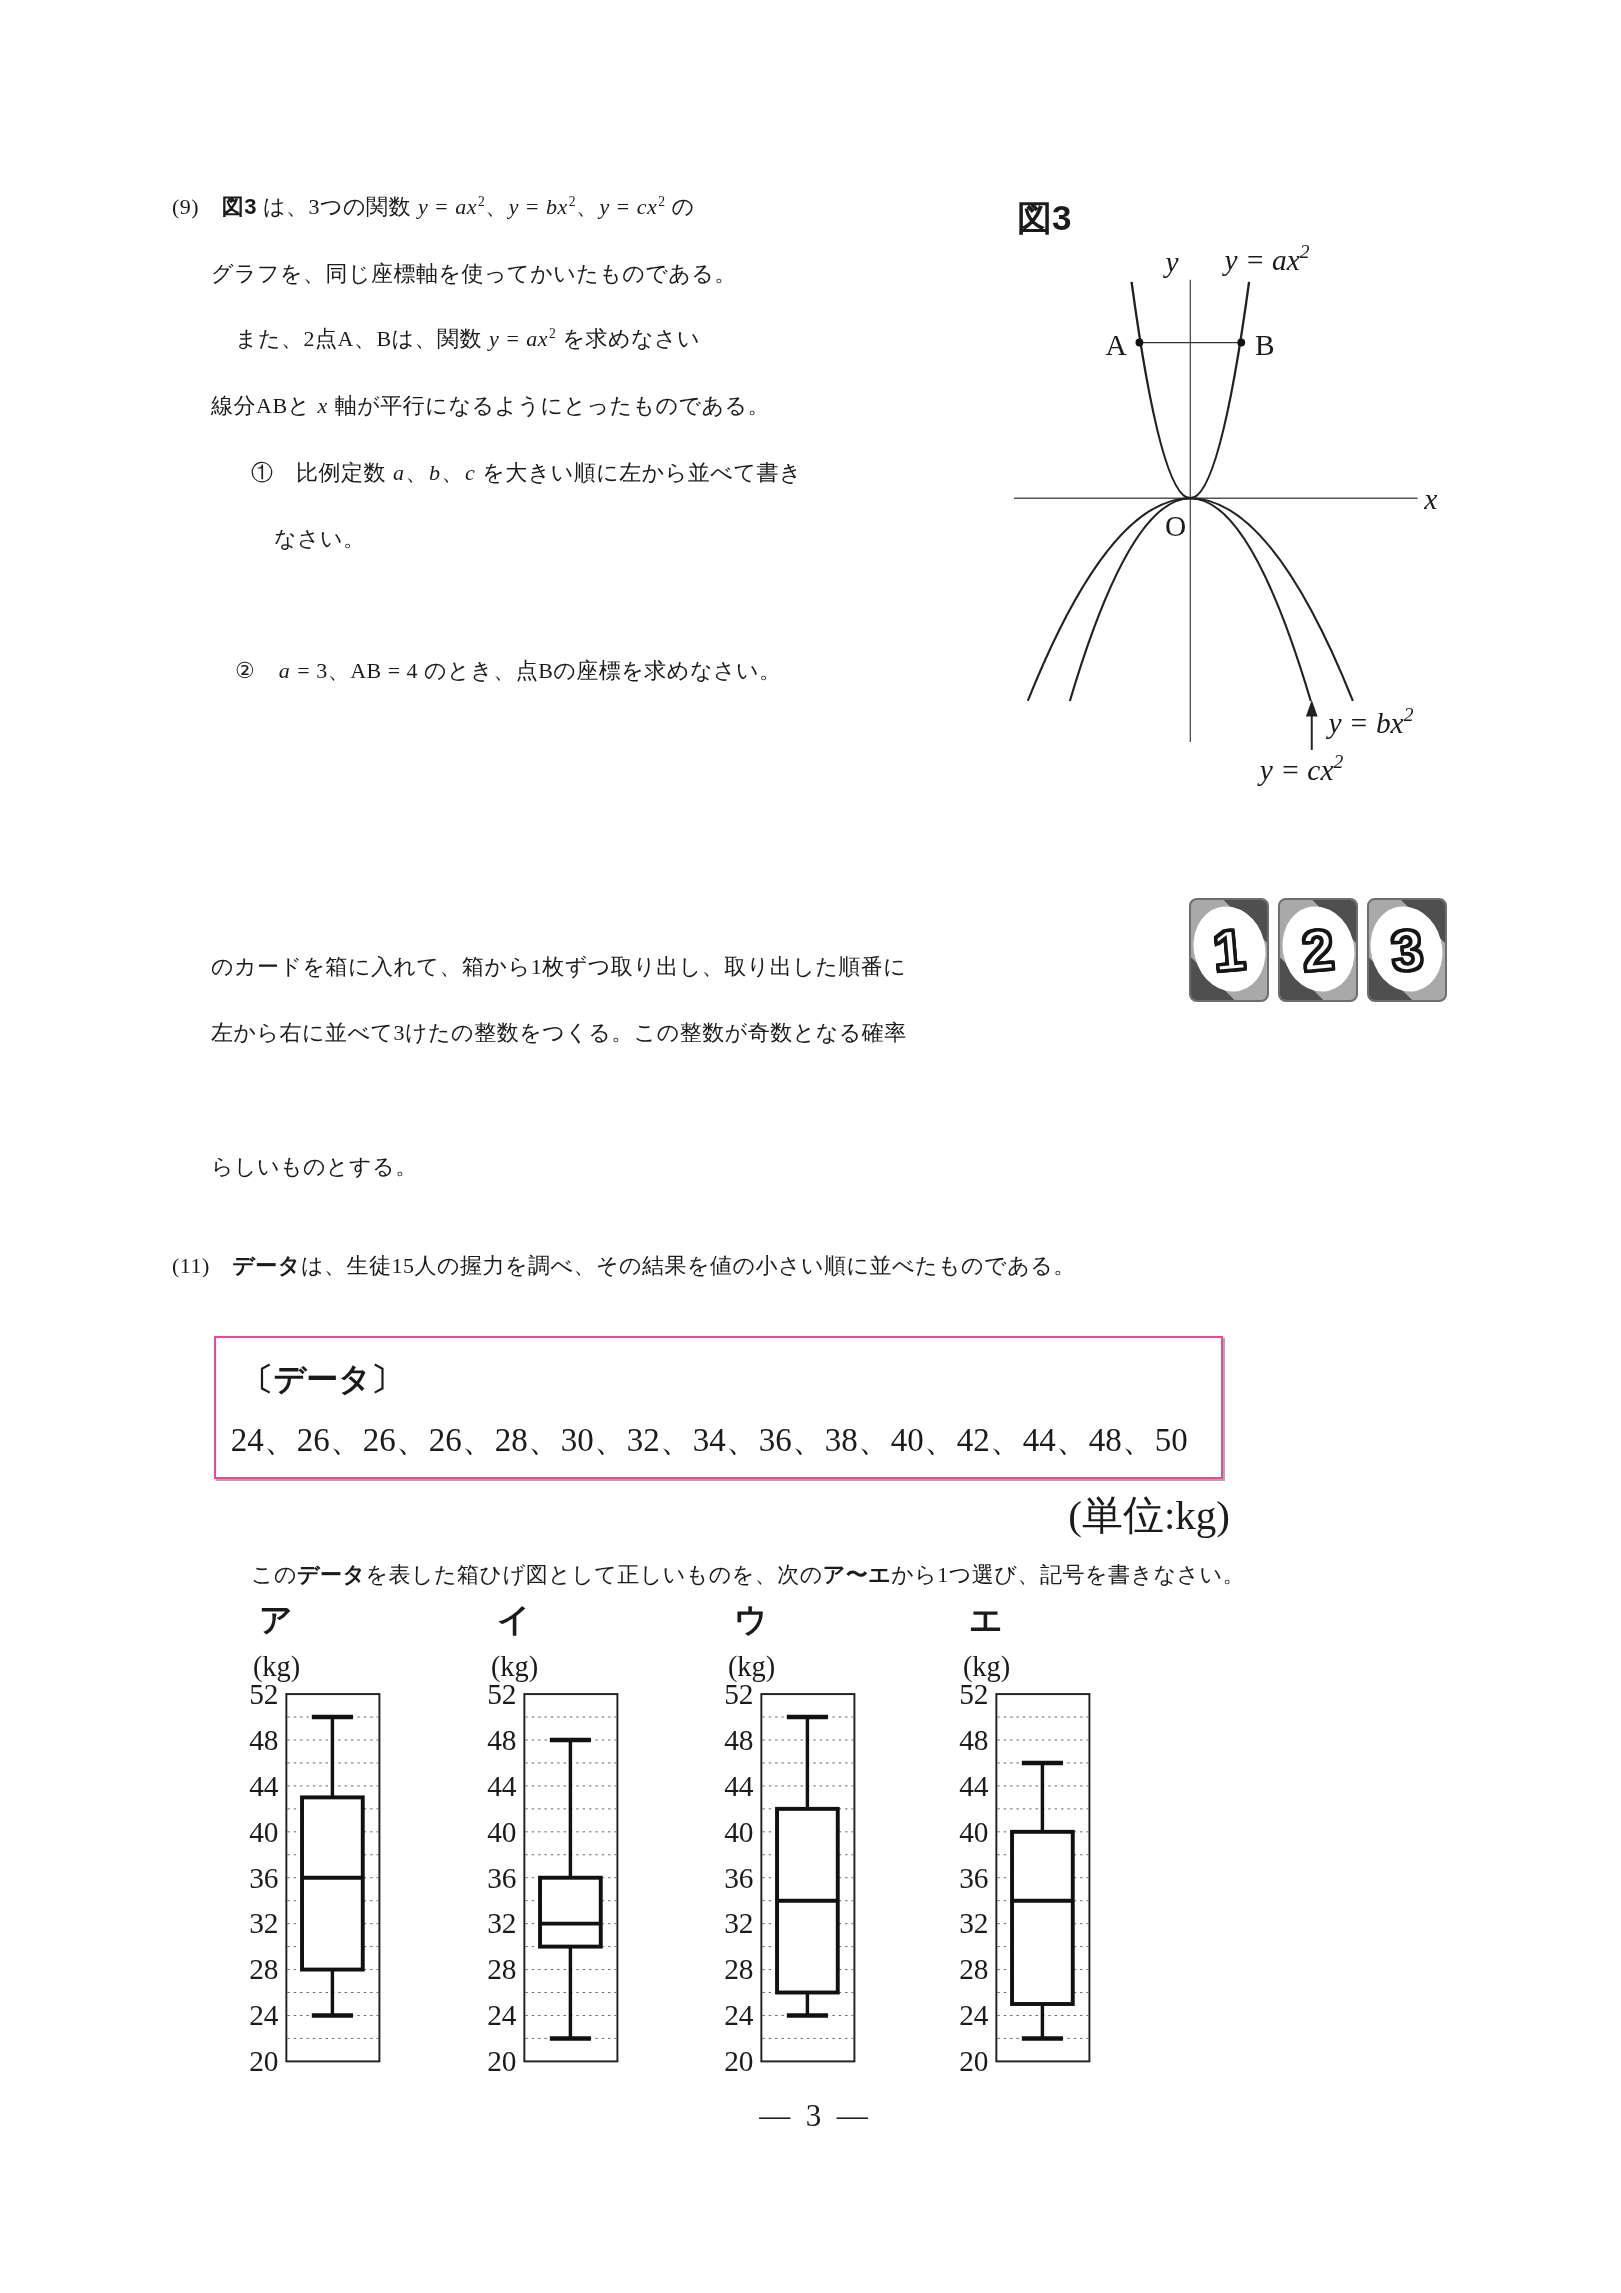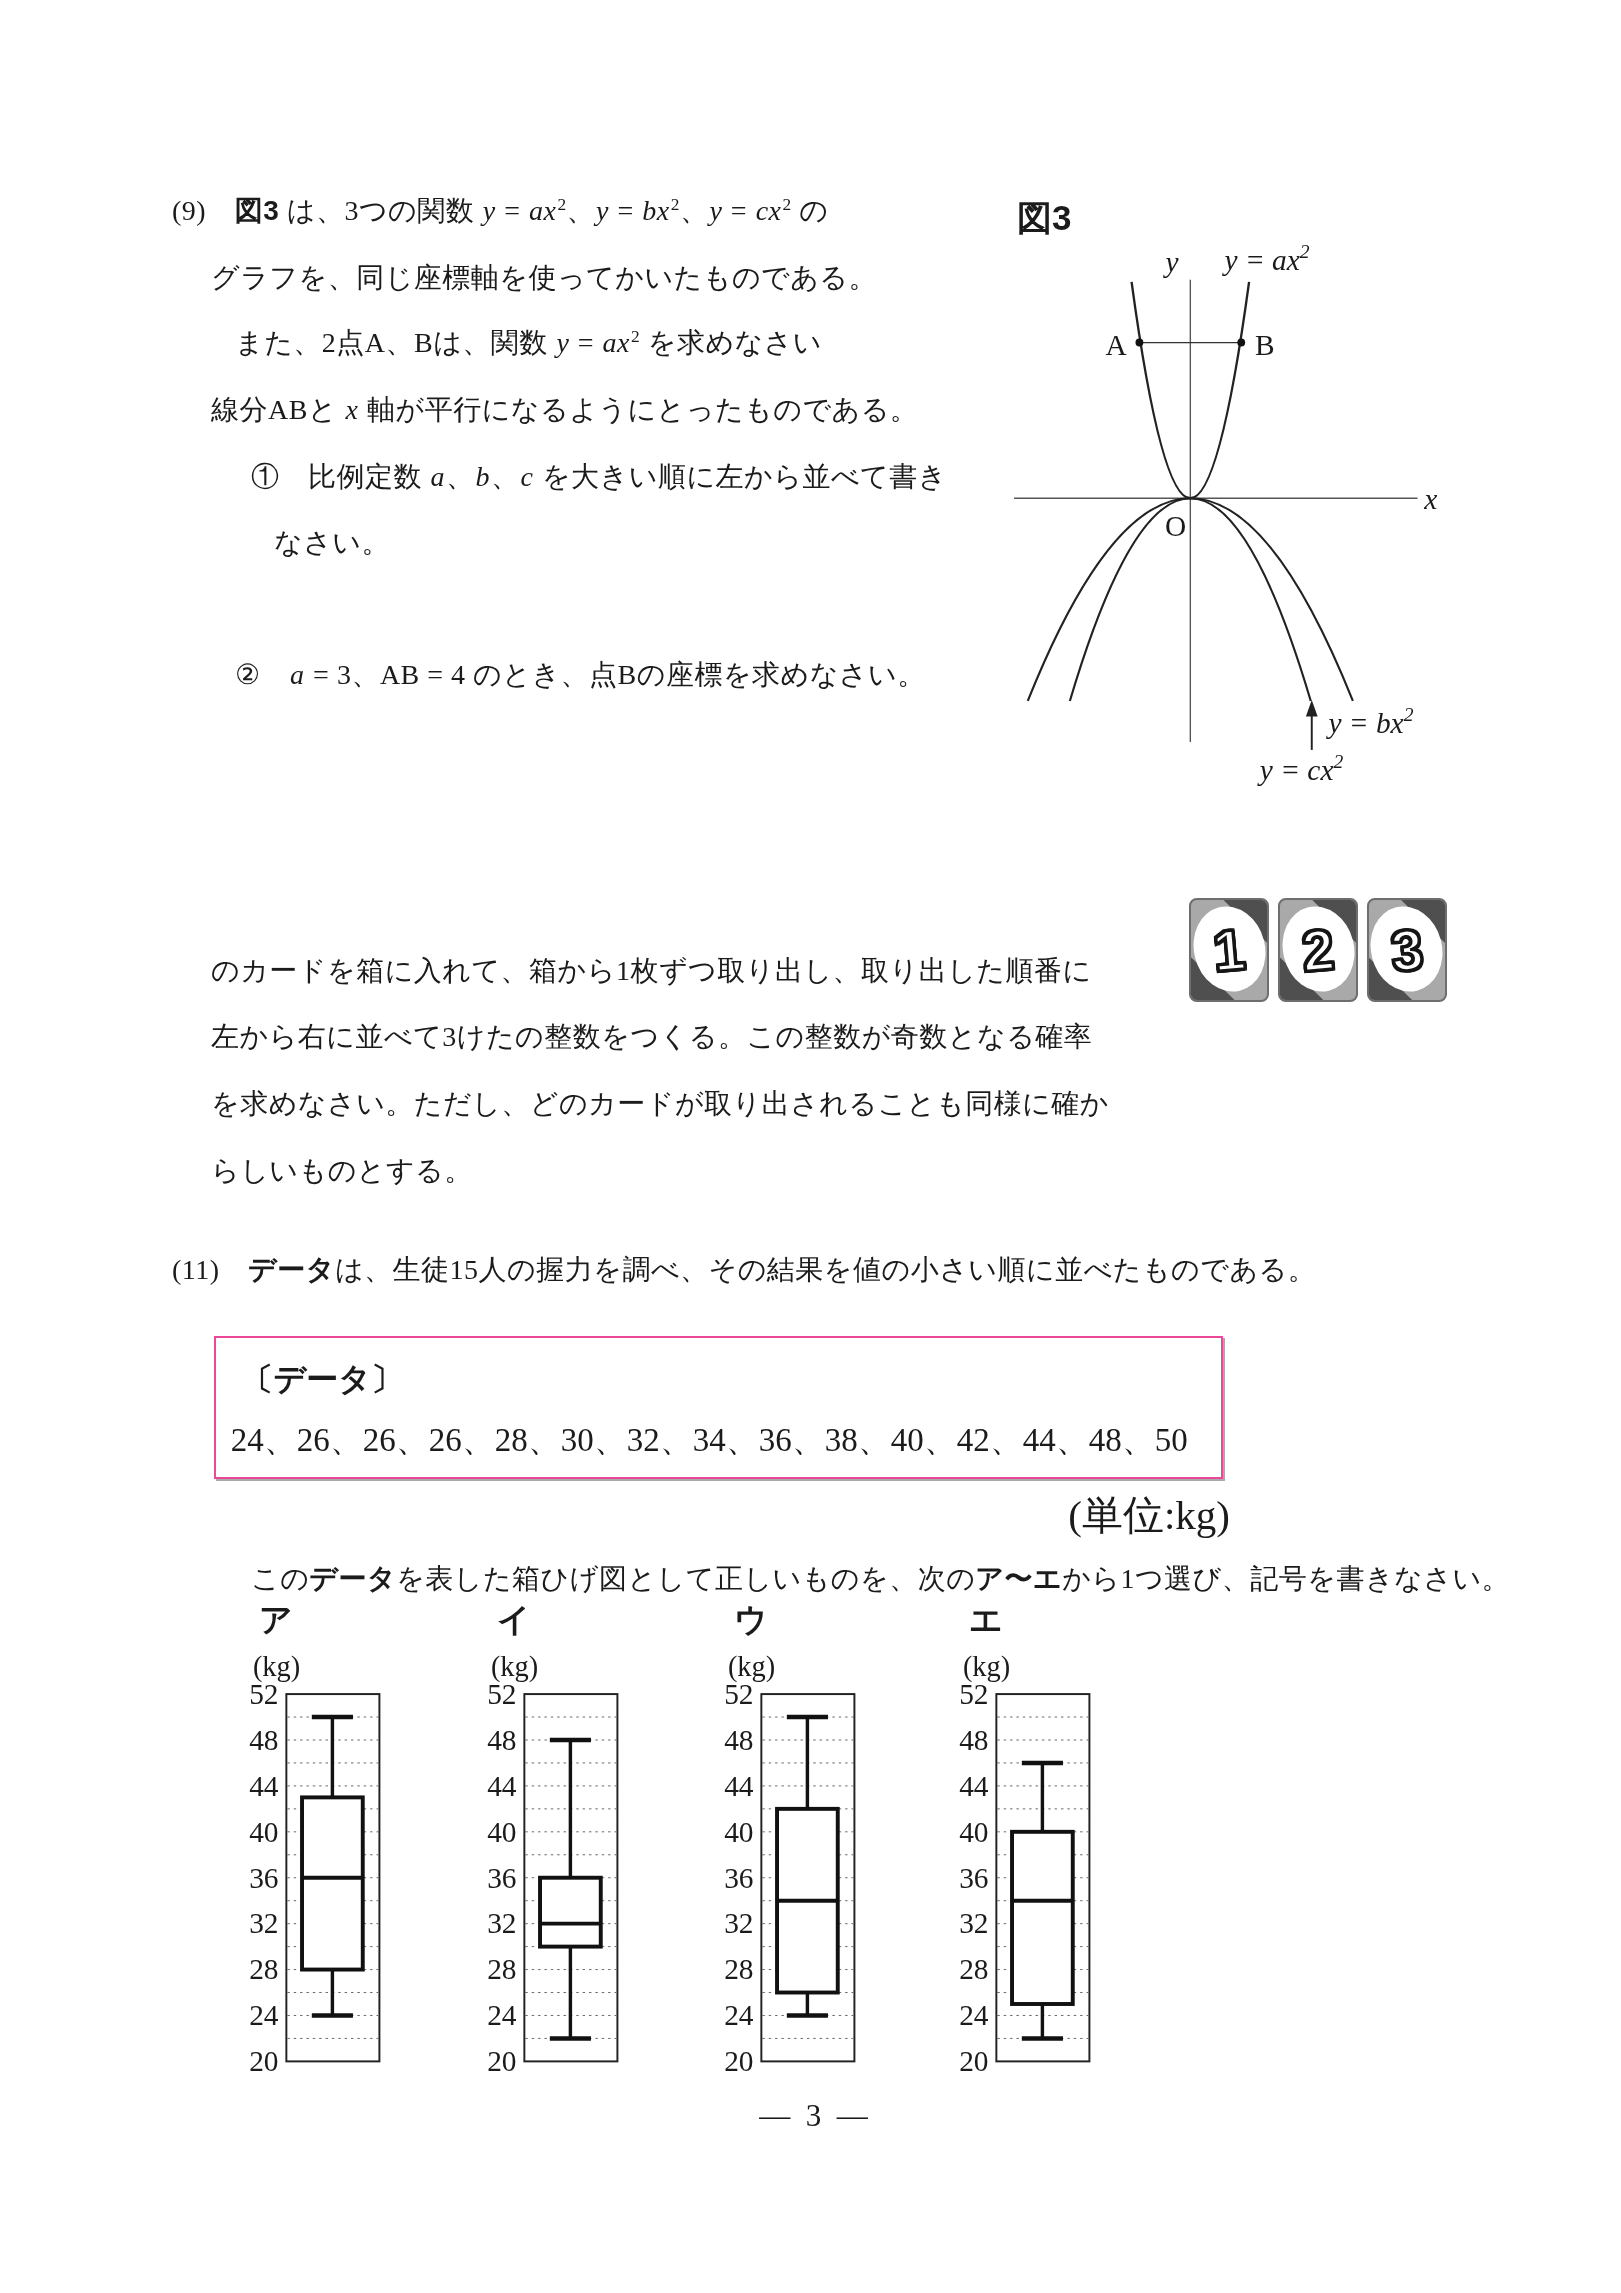--- a/index.html
+++ b/index.html
@@ -2,21 +2,21 @@
 <html><head>
 <meta charset="utf-8">
 <style>
   html,body { margin:0; padding:0; background:#e8e8e8; }
   #page {
     position:relative; width:1621px; height:2294px; margin:0 auto;
     background:#ffffff; color:#1b1b1b; overflow:hidden;
     font-family:"Liberation Serif","DejaVu Serif",serif;
   }
   .abs { position:absolute; }
-  .tline { font-size:28px; white-space:nowrap; letter-spacing:0.5px; }
+  .tline { font-size:22px; white-space:nowrap; letter-spacing:0.5px; }
   .sg-n { }
   .sg-b { font-family:"Liberation Sans","DejaVu Sans",sans-serif; font-weight:700; }
   .sg-i { font-style:italic; padding:0 1px; }
   .sg-r { }
   .sg-sup { font-size:0.62em; vertical-align:super; }
   
   #fig3 { left:970px; top:162px; width:519px; height:647px; }
   #fig3-title { position:absolute; left:47px; top:33px; font-family:"Liberation Sans","DejaVu Sans",sans-serif; font-weight:700; font-size:35px; }
   #fig3-svg { position:absolute; left:0; top:0; }
   .sv-t { font-size:30px; font-family:"Liberation Serif","DejaVu Serif",serif; fill:#1b1b1b; }
@@ -75,21 +75,20 @@
         <text x="210" y="382" text-anchor="middle" class="sv-t">O</text>
         <text x="160" y="197" text-anchor="end" class="sv-t">A</text>
         <text x="291" y="197" class="sv-t">B</text>
         <text x="366" y="583" class="sv-t sv-it">y = bx<tspan dy="-12" font-size="20">2</tspan></text>
         <text x="296" y="631" class="sv-t sv-it">y = cx<tspan dy="-12" font-size="20">2</tspan></text>
       </svg>
   </div>
 
   <div class="abs tline" style="left:211px; top:952px;">のカードを箱に入れて、箱から1枚ずつ取り出し、取り出した順番に</div>
   <div class="abs tline" style="left:211px; top:1018px;">左から右に並べて3けたの整数をつくる。この整数が奇数となる確率</div>
-  <div class="abs tline" style="left:211px; top:1085px;">を求めなさい。ただし、どのカードが取り出されることも同様に確か</div>
   <div class="abs tline" style="left:211px; top:1152px;">らしいものとする。</div>
 
   <div class="abs" id="cards">
       <div class="card">
         <div class="card-tr"></div>
         <div class="card-bl"></div>
         <div class="card-oval"></div>
         <div class="card-num">1</div>
       </div>
       <div class="card">

